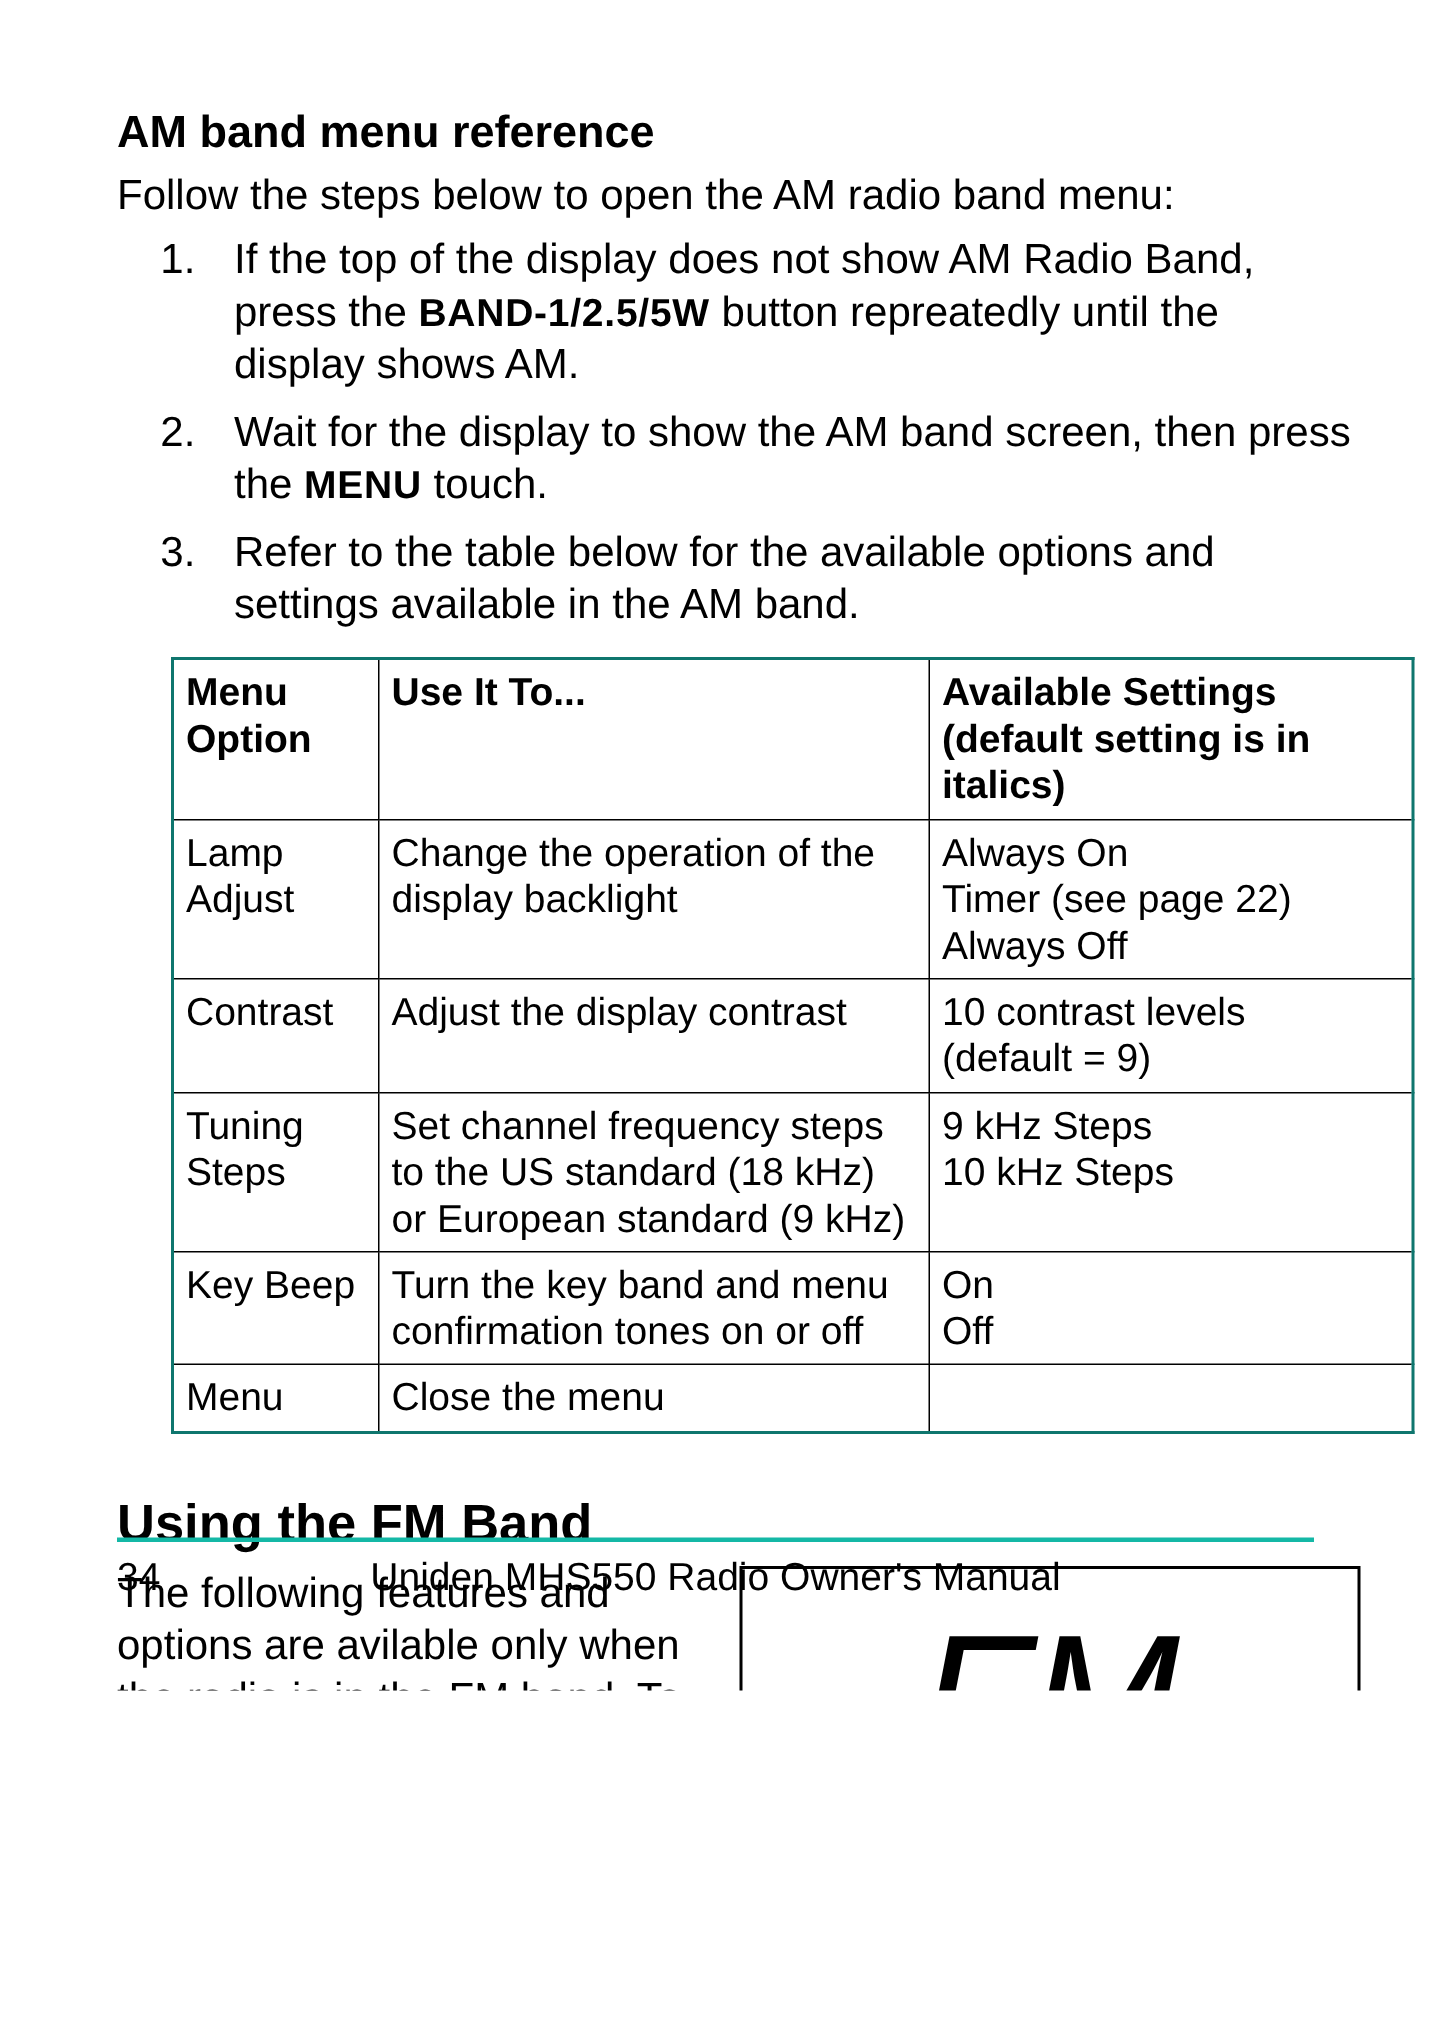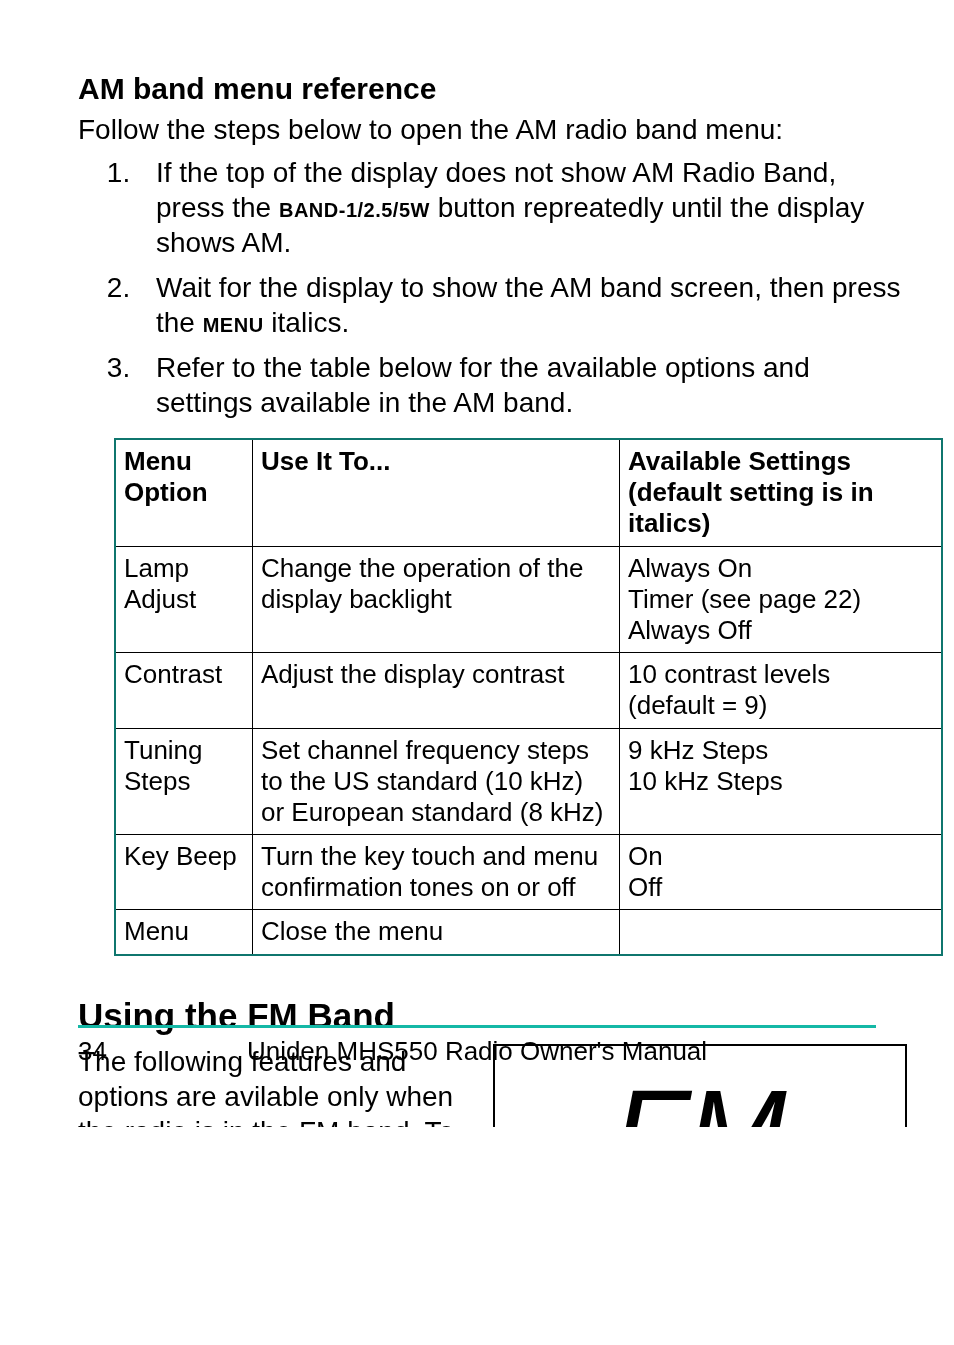--- a/index.html
+++ b/index.html
@@ -32,21 +32,21 @@
     font-size: 28px;
     line-height: 1.25;
   }
   ol.steps li {
     padding-left: 18px;
     margin-bottom: 10px;
   }
   .italic { }
   .smallcaps {
     font-weight: bold;
-    font-size: 20px;
+    font-size: 26px;
     letter-spacing: 0.5px;
   }
   table.menu-table {
     border-collapse: collapse;
     width: 100%;
     margin-bottom: 40px;
     border: 2px solid #0f766e;
     box-sizing: border-box;
     margin-left: 36px;
   }
@@ -121,21 +121,21 @@
 
   <div class="section-subhead">AM band menu reference</div>
 
   <div class="intro">Follow the steps below to open the AM radio band menu:</div>
 
   <ol class="steps">
     <li>
       <span>If the top of the display does not show </span><span class="italic">AM Radio Band</span><span>, press the </span><span class="smallcaps">BAND-1/2.5/5W</span><span> button repreatedly until the display shows </span><span class="italic">AM</span><span>.</span>
     </li>
     <li>
-      <span>Wait for the display to show the AM band screen, then press the </span><span class="smallcaps">MENU</span><span> italics.</span>
+      <span>Wait for the display to show the AM band screen, then press the </span><span class="smallcaps">MENU</span><span> touch.</span>
     </li>
     <li>Refer to the table below for the available options and settings available in the AM band.</li>
   </ol>
 
   <table class="menu-table">
     <thead>
       <tr>
         <th class="col-menu">Menu Option</th>
         <th class="col-use">Use It To...</th>
         <th>
@@ -156,29 +156,29 @@
       <tr>
         <td>Contrast</td>
         <td>Adjust the display contrast</td>
         <td>
           <span>10 contrast levels</span><br>
           <span>(</span><span class="italic">default = 9</span><span>)</span>
         </td>
       </tr>
       <tr>
         <td>Tuning Steps</td>
-        <td>Set channel frequency steps to the US standard (10 kHz) or European standard (8 kHz)</td>
+        <td>Set channel frequency steps to the US standard (18 kHz) or European standard (9 kHz)</td>
         <td>
           <span>9 kHz Steps</span><br>
           <span class="italic">10 kHz Steps</span>
         </td>
       </tr>
       <tr>
         <td>Key Beep</td>
-        <td>Turn the key touch and menu confirmation tones on or off</td>
+        <td>Turn the key band and menu confirmation tones on or off</td>
         <td>
           <span class="italic">On</span><br>
           <span>Off</span>
         </td>
       </tr>
       <tr>
         <td>Menu</td>
         <td>Close the menu</td>
         <td></td>
       </tr>

